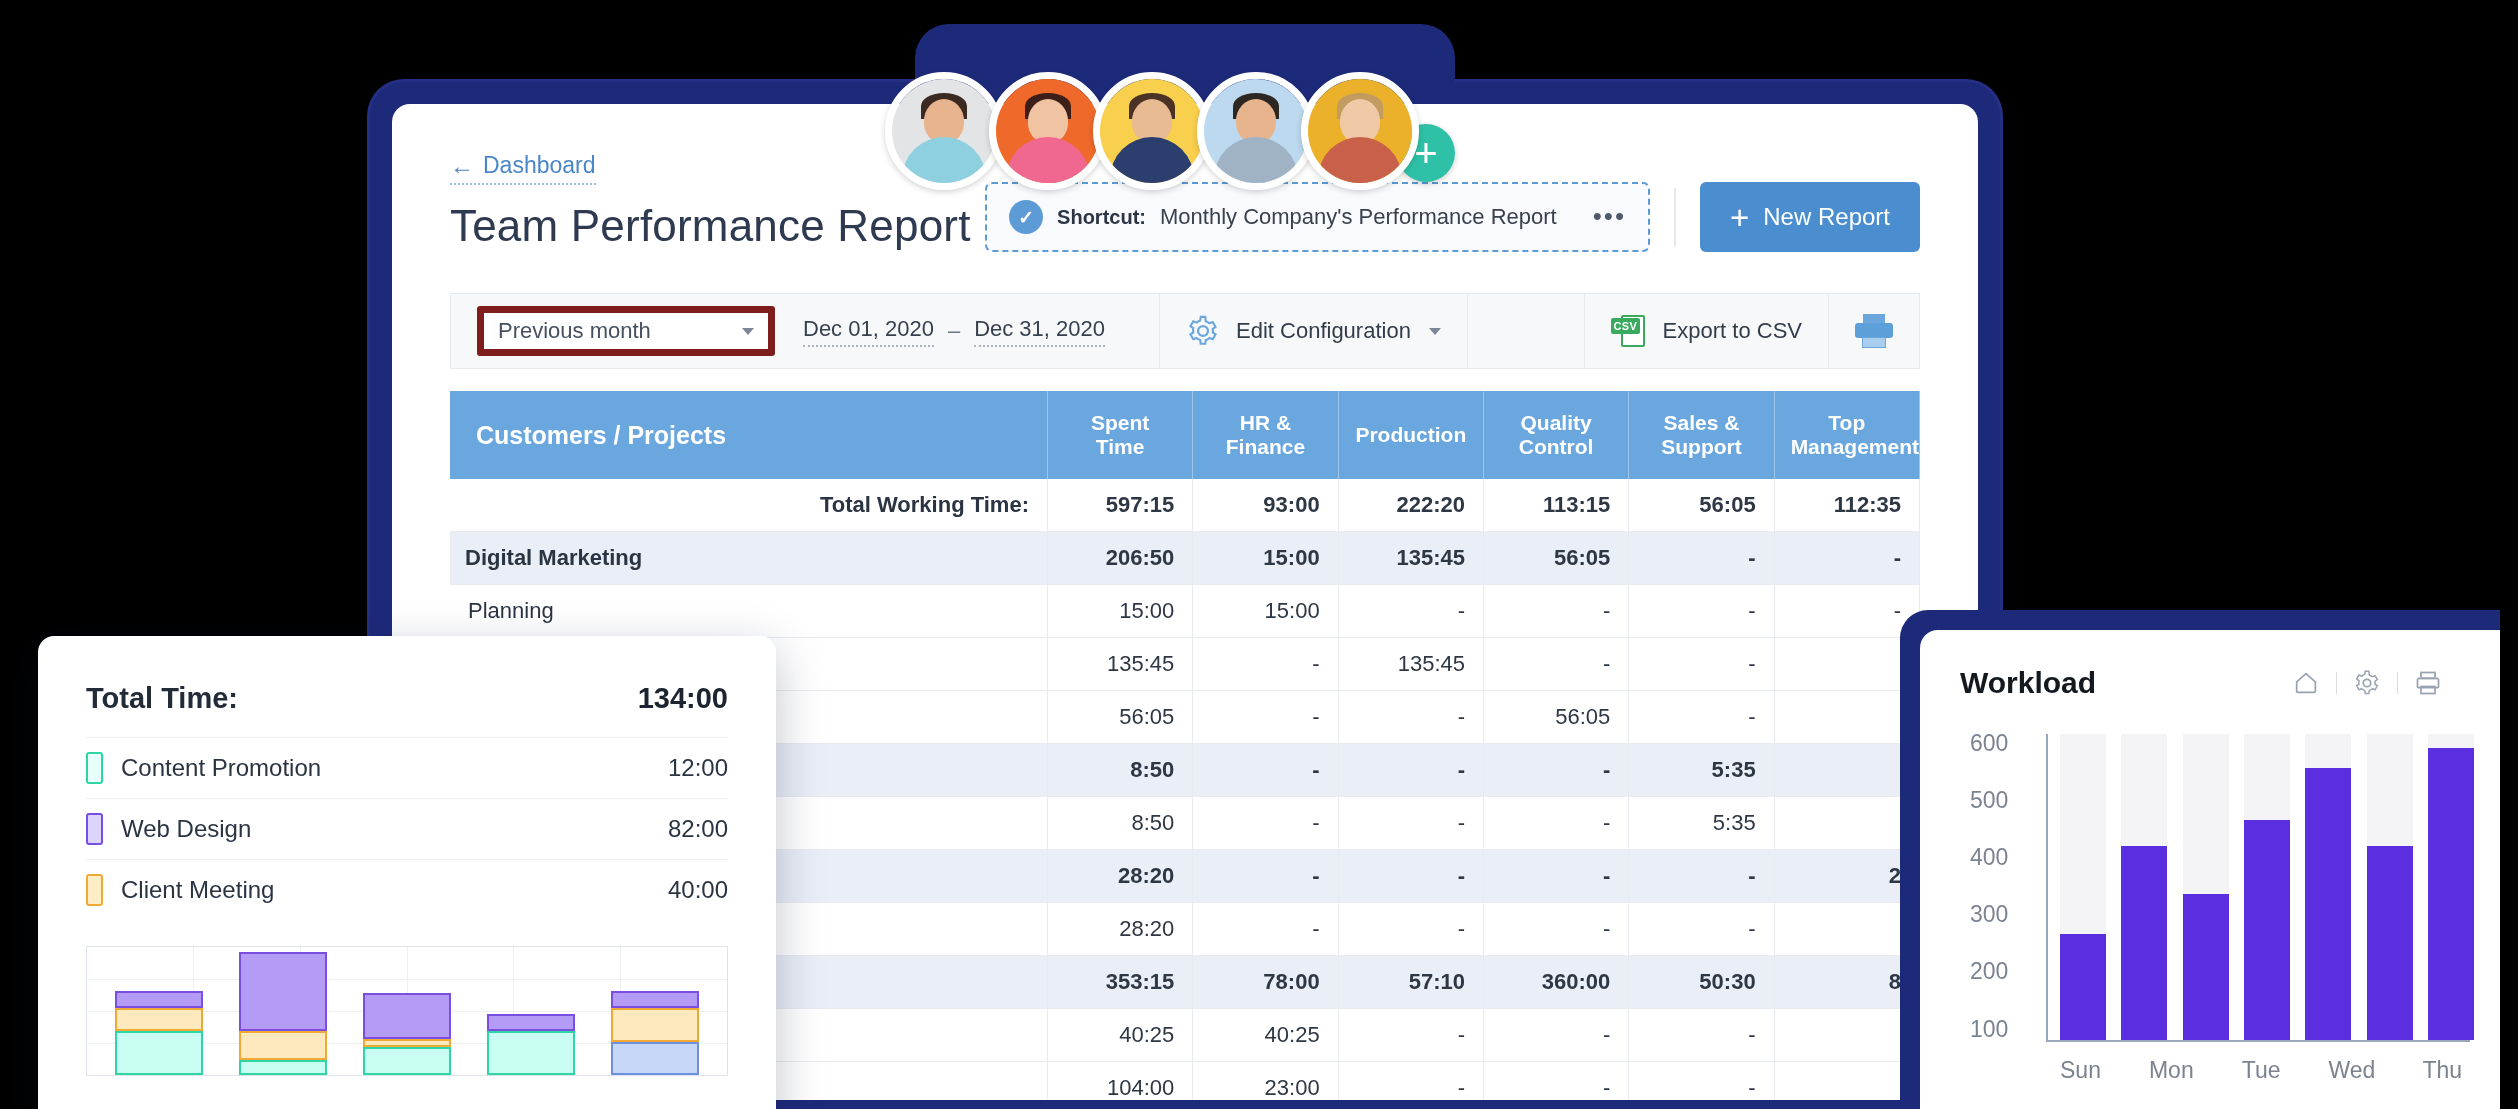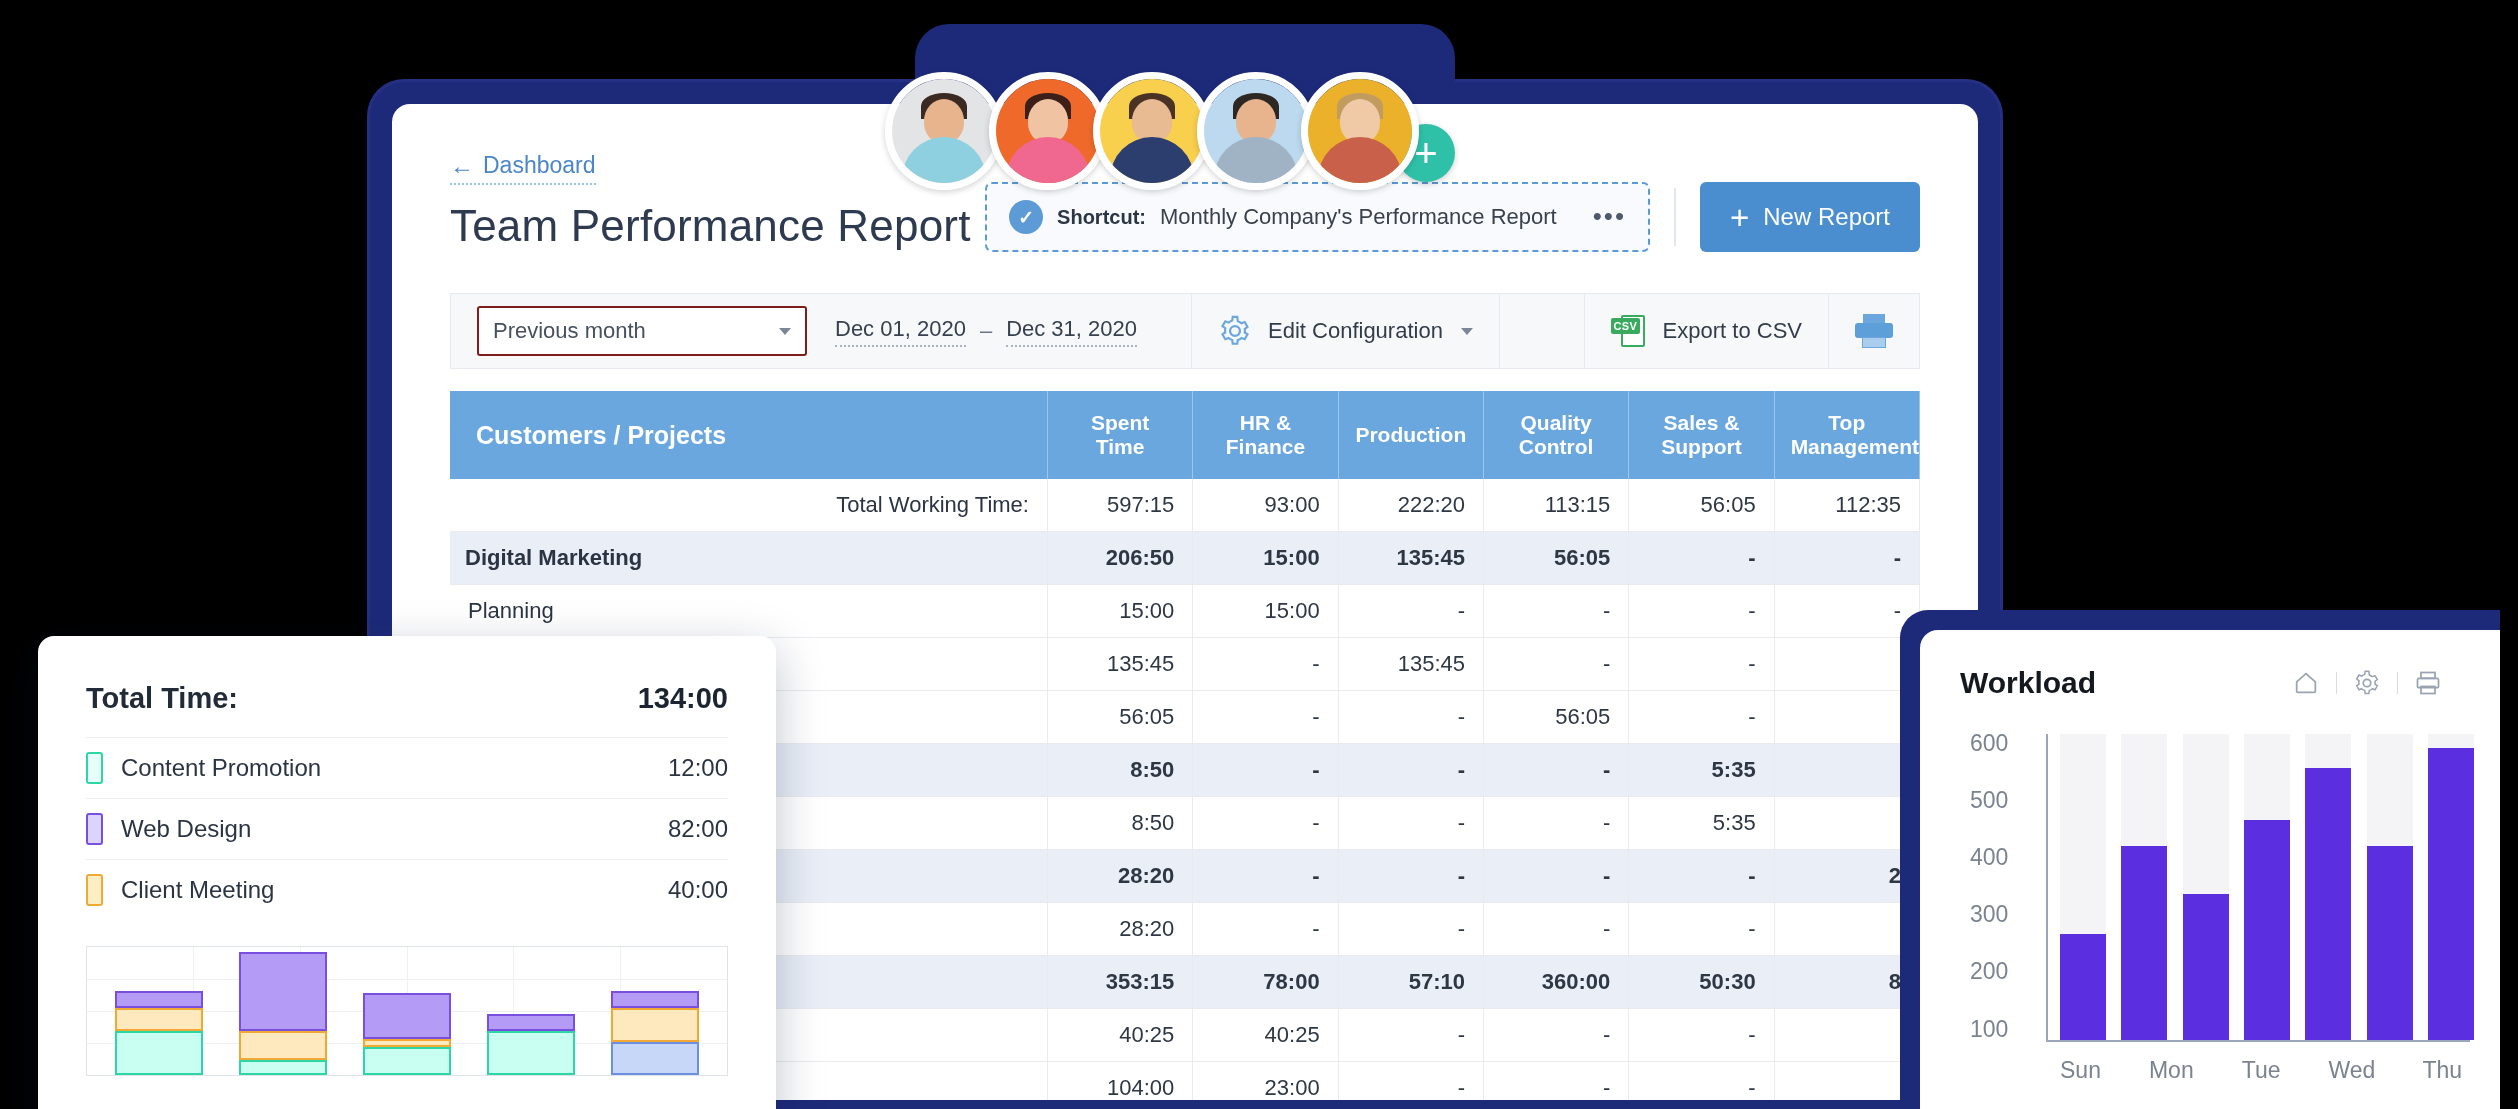--- a/index.html
+++ b/index.html
@@ -141,22 +141,22 @@
   .toolbar {
     margin: 42px 58px 0 58px;
     height: 76px;
     background: #f7f8fa;
     border: 1px solid #e7eaef;
     display: flex; align-items: stretch;
   }
   .tb-cell { display: flex; align-items: center; padding: 0 26px; }
   .tb-sep { border-right: 1px solid #e7eaef; }
   .select {
-    background: #fff; border: 2px solid #7f1d1d; border-radius: 3px;
-    height: 50px; width: 330px;
+    background: #fff; border: 7px solid #7f1d1d; border-radius: 3px;
+    height: 50px; width: 298px;
     display: flex; align-items: center; justify-content: space-between;
     padding: 0 14px; font-size: 22px; color: #46505f;
   }
   .caret { width: 0; height: 0; border-left: 6px solid transparent; border-right: 6px solid transparent; border-top: 7px solid #7b8796; }
   .daterange { display: flex; align-items: center; gap: 14px; padding: 0 28px; }
   .dval { font-size: 22px; color: #36404e; border-bottom: 2px dotted #aab3bf; padding-bottom: 3px; }
   .dash { color: #6c7684; font-size: 22px; }
   .gear-ic { width: 34px; height: 34px; }
   .tb-text { font-size: 22px; color: #333c49; }
   .tb-spacer { flex: 1; border-right: 1px solid #e7eaef; }
@@ -183,21 +183,21 @@
     background: #6aa7df;
   }
   table.report td {
     font-size: 22px; color: #2e3744;
     border-bottom: 1px solid #e8ebf0;
     border-right: 1px solid #e8ebf0;
     padding: 13px 18px; text-align: right;
     height: 46px; background: #fff;
   }
   table.report td.label { text-align: left; color: #2b3442; }
-  tr.total td { font-weight: normal; margin-top: 41px; }
+  tr.total td { font-weight: bold; margin-top: 41px; }
   tr.group td { background: #e9eef7; font-weight: bold; }
   tr.group td.label { padding-left: 15px; }
   td.indent { padding-left: 48px; }
   .col-first { width: 37%; }
   .col-n { width: 9%; }
 
   
   .left-card {
     position: absolute;
     left: 38px; top: 636px;

